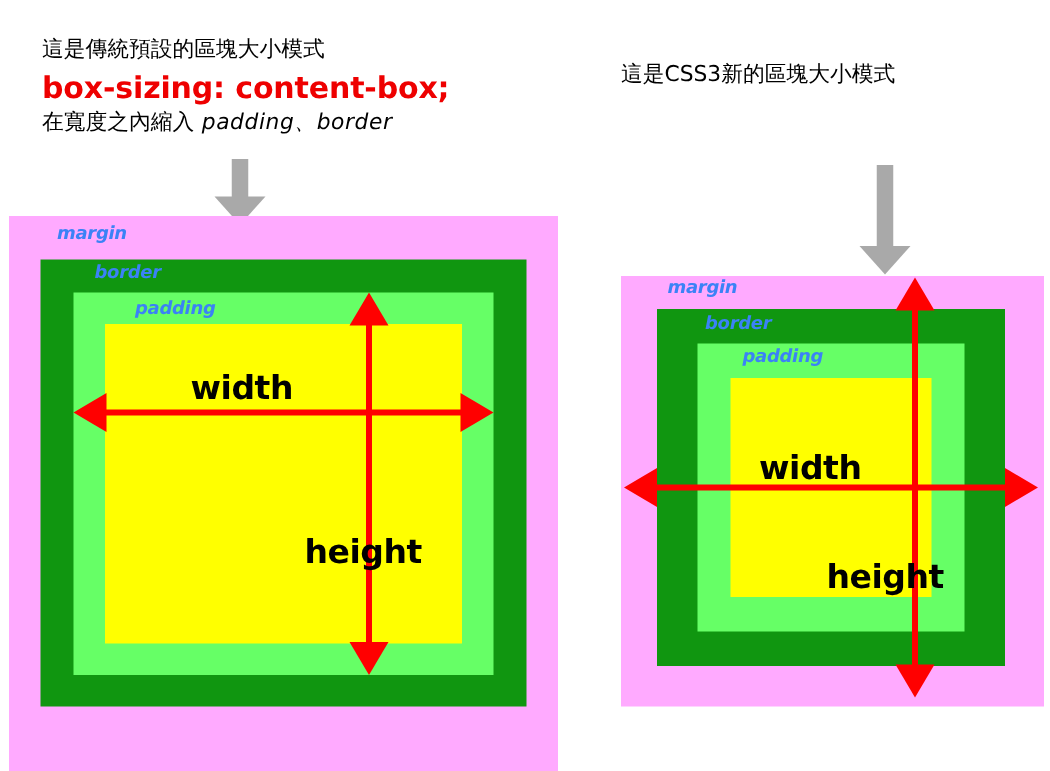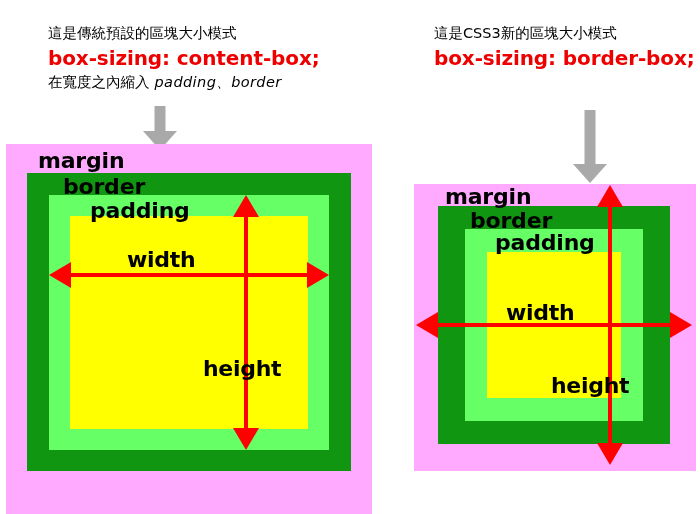--- a/index.html
+++ b/index.html
@@ -17,31 +17,31 @@
   }
 
   
   .caption {
     position: absolute;
     line-height: 1.42;
     color: #000000;
     font-size: 14.5px;
     white-space: nowrap;
   }
-  .caption .line { display: block; margin-left: 20px; }
+  .caption .line { display: block; }
   .caption .code {
     font-weight: bold;
     color: #ee0000;
     font-size: 20px;
     letter-spacing: -0.1px;
   }
   .caption .latin { letter-spacing: 0.4px; font-style: italic; }
 
   #caption-left  { left: 28px; top: 23px; }
-  #caption-right { left: 414px; top: 23px; }
+  #caption-right { left: 414px; top: 40px; text-align: center; }
 
   
   .gray-arrow { position: absolute; }
   .gray-arrow .shaft {
     position: absolute;
     background: #a9a9a9;
     left: 50%;
     transform: translateX(-50%);
     top: 0;
   }
@@ -64,24 +64,25 @@
   
   .boxdiagram { position: absolute; }
   .layer-margin  { position: absolute; inset: 0; background: #ffaaff; }
   .layer-border  { position: absolute; background: #109610; }
   .layer-padding { position: absolute; background: #66ff66; }
   .layer-content { position: absolute; background: #ffff00; }
 
   .layer-label {
     position: absolute;
     font-weight: bold;
-    color: #000000;
+    color: #3b82f6;
     white-space: nowrap;
-    font-size: 22px;
+    font-size: 12px;
     letter-spacing: -0.2px;
+    font-style: italic;
   }
   .dim-label {
     position: absolute;
     font-weight: bold;
     color: #000000;
     white-space: nowrap;
     font-size: 22px;
     letter-spacing: -0.3px;
   }
 
@@ -137,21 +138,20 @@
 <body>
 
 <div class="caption" id="caption-left">
   <span class="line">這是傳統預設的區塊大小模式</span>
   <span class="line code">box-sizing: content-box;</span>
   <span class="line"><span>在寬度之內縮入</span><span class="latin"> padding、border</span></span>
 </div>
 
 <div class="caption" id="caption-right">
   <span class="line">這是CSS3新的區塊大小模式</span>
-  <span class="line code">box-sizing: border-box;</span>
 </div>
 
 <div class="gray-arrow" id="gray-arrow-left">
   <div class="shaft"></div>
   <div class="head"></div>
 </div>
 <div class="gray-arrow" id="gray-arrow-right">
   <div class="shaft"></div>
   <div class="head"></div>
 </div>

